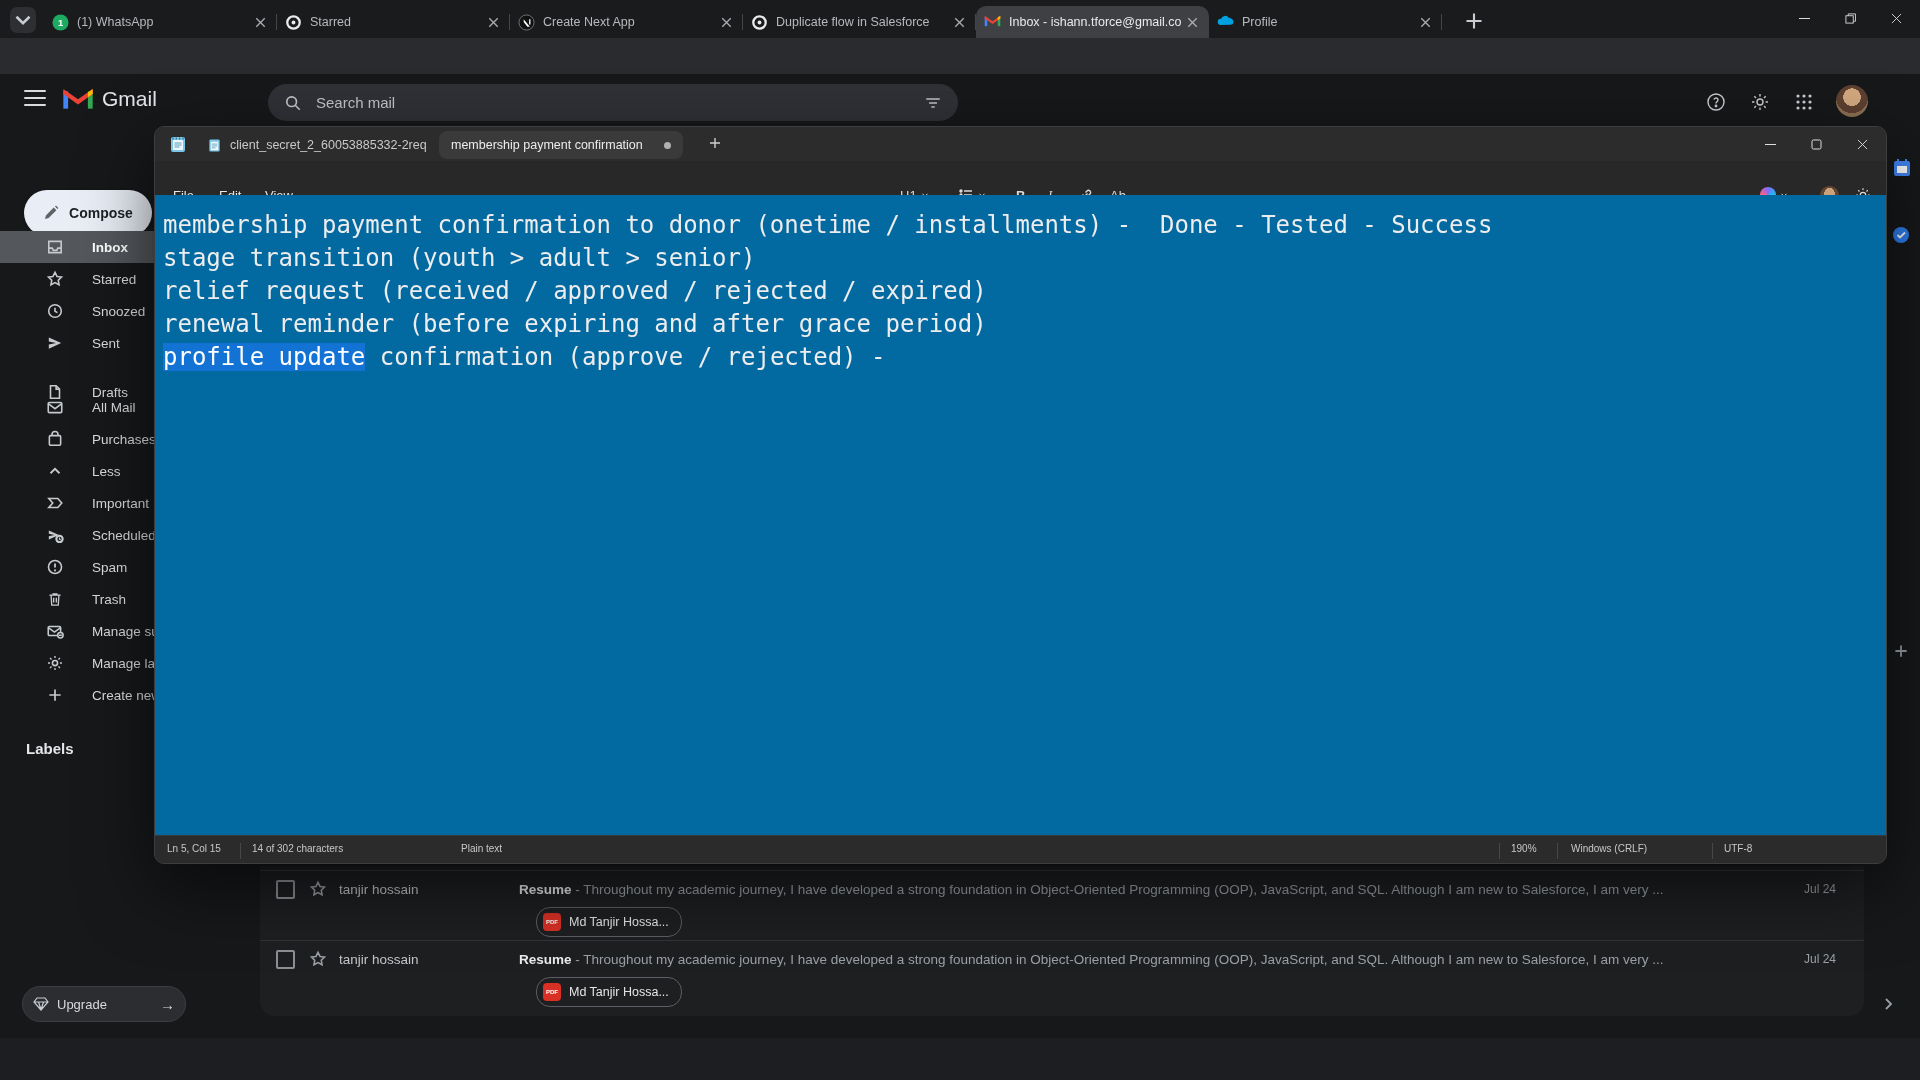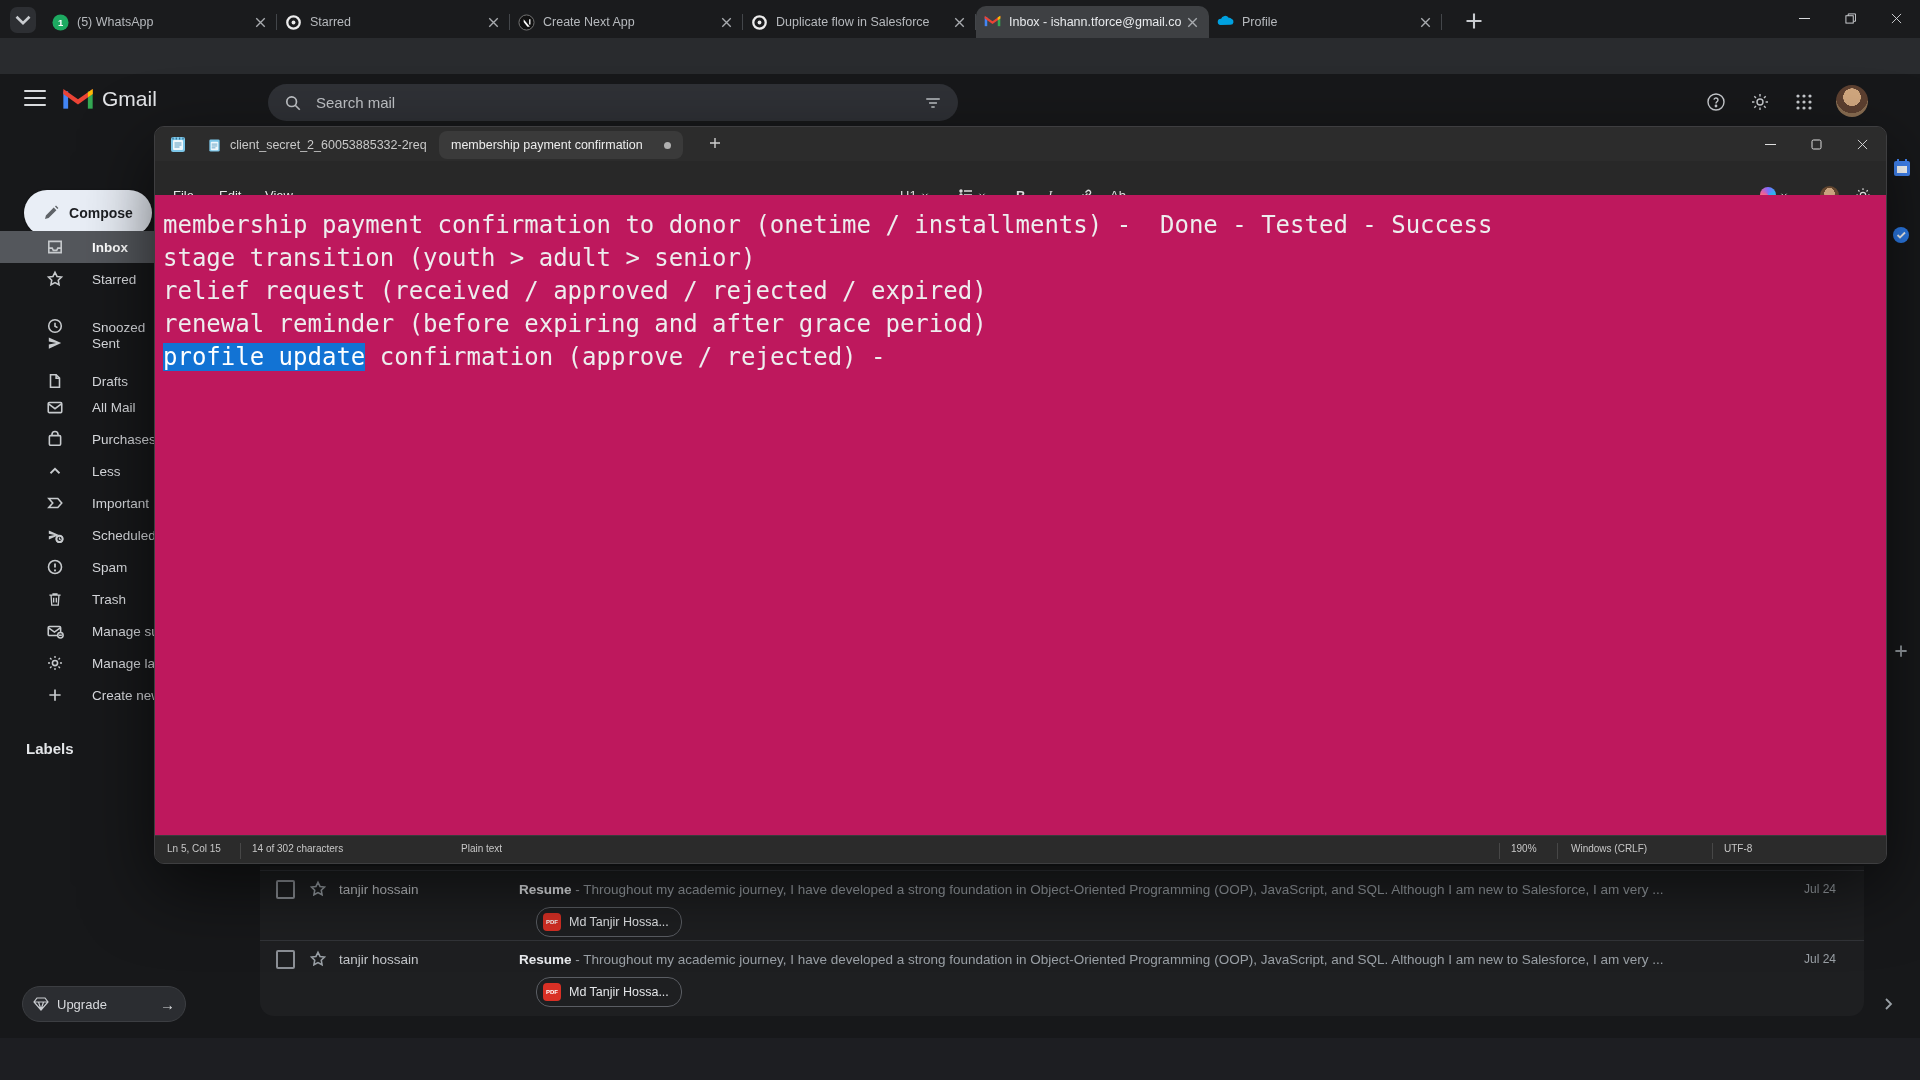--- a/index.html
+++ b/index.html
@@ -95,21 +95,21 @@
   .nptab.active{background:#3a3a3a;border-radius:8px;color:#ececec;}
   .nptab .dirty{width:7px;height:7px;border-radius:50%;background:#b0b0b0;margin-left:8px;flex:0 0 auto;}
   #np-newtab{position:absolute;left:552px;top:8px;width:18px;height:18px;color:#cfcfcf;}
   .np-wbtn{position:absolute;top:0;width:46px;height:34px;display:flex;align-items:center;
            justify-content:center;color:#dedede;}
   #np-menubar{position:absolute;left:0;top:50px;width:100%;height:34px;background:#282828;}
   .np-menu{position:absolute;top:7px;height:22px;padding:0 10px;display:flex;align-items:center;
            color:#e8e8e8;font-size:13px;border-radius:5px;}
   .np-tool{position:absolute;top:6px;height:24px;display:flex;align-items:center;color:#dcdcdc;
            font-size:13px;gap:3px;border-radius:5px;padding:0 5px;}
-  #np-editor{position:absolute;left:0;top:68px;width:100%;height:640px;background:#be185d;
+  #np-editor{position:absolute;left:0;top:68px;width:100%;height:640px;background:#0369a1;
              padding:14px 0 0 8px;box-sizing:border-box;}
   .np-line{font-family:"DejaVu Sans Mono","Liberation Mono",monospace;font-size:24px;line-height:33px;
            color:#ededee;white-space:pre;}
   .np-line .sel{background:#1273d4;color:#fff;}
   #np-status{position:absolute;left:0;top:708px;width:100%;height:30px;background:#2b2b2b;
              border-top:1px solid #3a3a3c;box-sizing:border-box;}
   .st{position:absolute;top:7px;font-size:10px;color:#c8c8c8;white-space:nowrap;}
   .stsep{position:absolute;top:7px;width:1px;height:16px;background:#474747;}
 
   
@@ -130,21 +130,21 @@
         </svg>
       </div>
     <div id="tabs" class="abs">
         <div class="btab">
           <span class="fav">
             <svg viewBox="0 0 18 18" width="17" height="17">
               <circle cx="9" cy="9" r="8.5" fill="#1daa61"></circle>
               <text x="9" y="12.5" font-size="10" font-weight="bold" fill="#fff" text-anchor="middle" font-family="Liberation Sans,sans-serif">1</text>
             </svg>
           </span>
-    <span class="btitle">(5) WhatsApp</span>
+    <span class="btitle">(1) WhatsApp</span>
     <span class="tclose">
             <svg viewBox="0 0 16 16" width="100%" height="100%" fill="none" stroke="currentColor" stroke-width="1.4">
               <path d="M4 4l8 8M12 4l-8 8" stroke-width="1.3"></path>
             </svg>
           </span>
         </div>
         <div class="btab">
           <span class="fav">
             <svg viewBox="0 0 18 18" width="17" height="17">
               <circle cx="9" cy="9" r="6.6" fill="none" stroke="#ececec" stroke-width="2.4"></circle>
@@ -376,38 +376,38 @@
     <span>Inbox</span>
         </div>
         <div class="sb-item abs" style="top: 189px;">
           <span class="sic">
             <svg viewBox="0 0 16 16" width="100%" height="100%" fill="none" stroke="currentColor" stroke-width="1.4">
               <path d="M8 2l1.8 3.7 4 .6-2.9 2.8.7 4L8 11.2 4.4 13.1l.7-4L2.2 6.3l4-.6z"></path>
             </svg>
           </span>
     <span>Starred</span>
         </div>
-        <div class="sb-item abs" style="top: 229px; align-items: flex-end;">
+        <div class="sb-item abs" style="top: 221px;">
           <span class="sic">
             <svg viewBox="0 0 16 16" width="100%" height="100%" fill="none" stroke="currentColor" stroke-width="1.4">
               <circle cx="8" cy="8" r="5.6"></circle>
               <path d="M8 5v3.2l2.2 1.3"></path>
             </svg>
           </span>
     <span>Snoozed</span>
         </div>
         <div class="sb-item abs" style="top: 253px;">
           <span class="sic">
             <svg viewBox="0 0 16 16" width="100%" height="100%" fill="none" stroke="currentColor" stroke-width="1.4">
               <path d="M2.5 13l11-5-11-5v3.6L9 8l-6.5 1.4z" fill="currentColor" stroke="none"></path>
             </svg>
           </span>
     <span>Sent</span>
         </div>
-        <div class="sb-item abs" style="top: 291px;">
+        <div class="sb-item abs" style="top: 302px;">
           <span class="sic">
             <svg viewBox="0 0 16 16" width="100%" height="100%" fill="none" stroke="currentColor" stroke-width="1.4">
               <path d="M4 2.5h5l3 3v8H4z"></path>
               <path d="M9 2.5v3h3"></path>
             </svg>
           </span>
     <span>Drafts</span>
         </div>
         <div class="sb-item abs" style="top: 317px;">
           <span class="sic">

